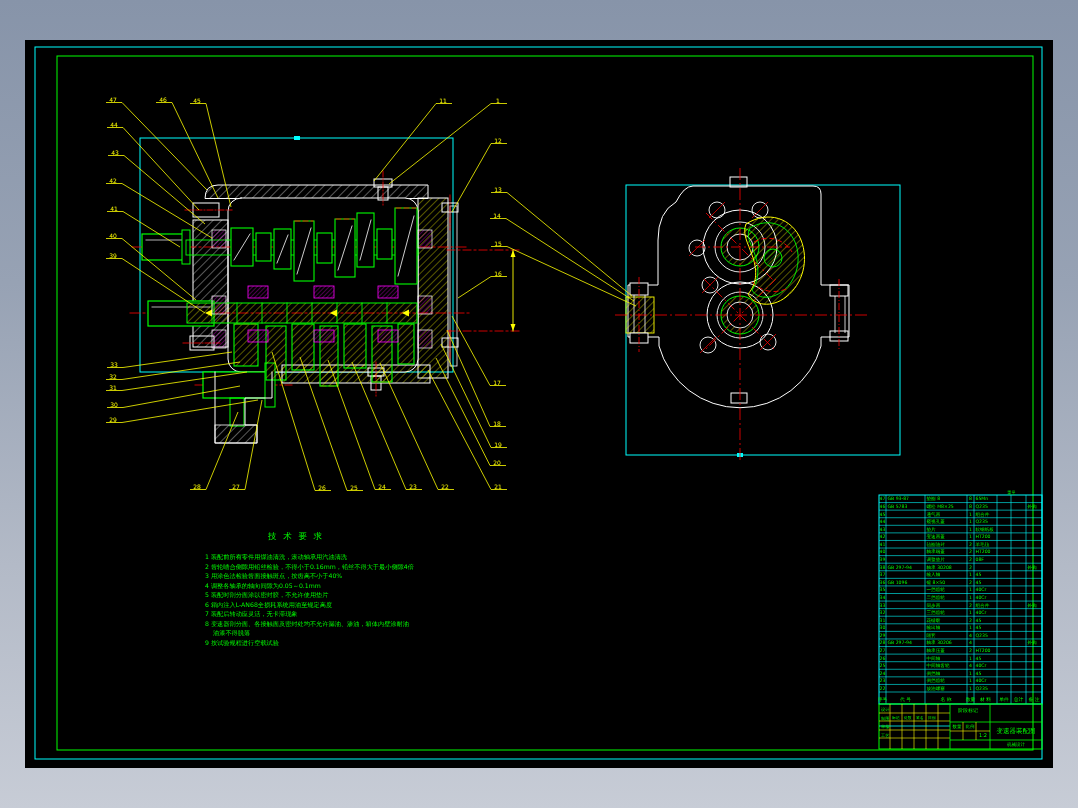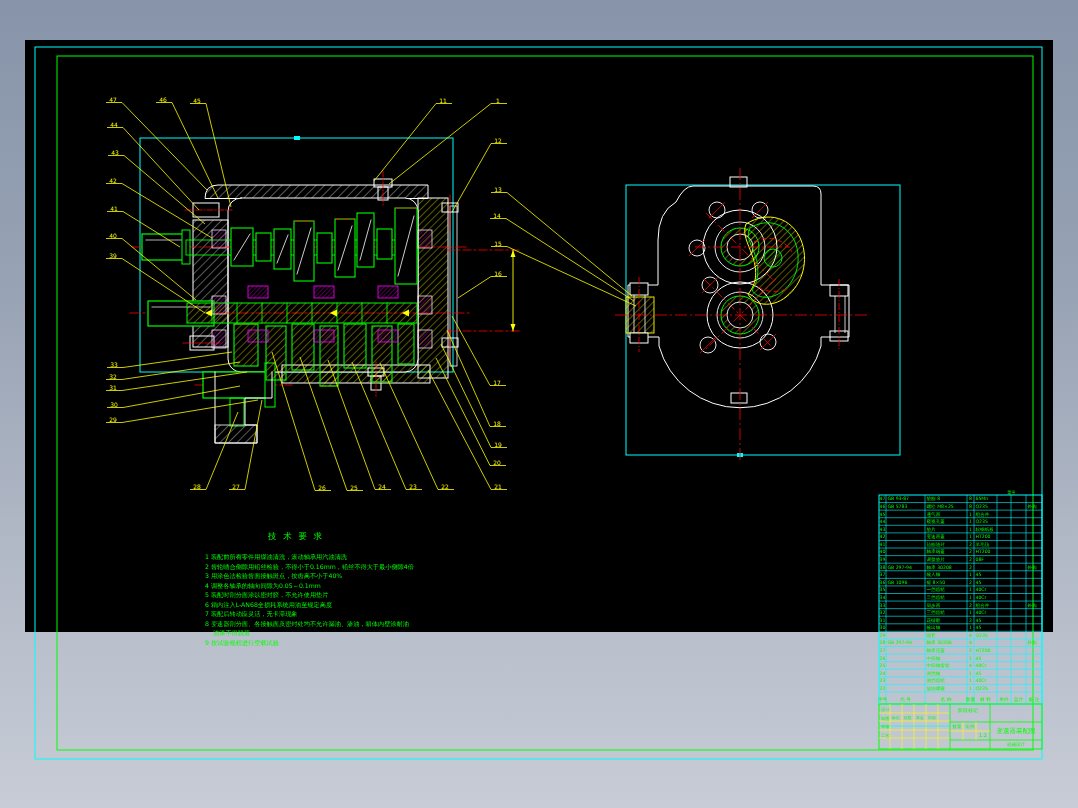--- a/index.html
+++ b/index.html
@@ -1,19 +1,19 @@
 <!DOCTYPE html>
 <html><head>
 <meta charset="utf-8">
 <style>
   html,body{margin:0;padding:0;width:1078px;height:808px;overflow:hidden;
     font-family:"DejaVu Sans","Liberation Sans",sans-serif;}
   #desktop{position:absolute;inset:0;
     background:linear-gradient(180deg,#8794a9 0%,#97a2b4 35%,#b3bac7 70%,#c7ccd6 100%);}
-  #canvas{position:absolute;left:25px;top:40px;width:1028px;height:592px;background:#000;}
+  #canvas{position:absolute;left:25px;top:40px;width:1028px;height:728px;background:#000;}
   svg{position:absolute;left:0;top:0;}
   text{user-select:none;}
 </style>
 </head>
 <body>
 <div id="desktop">
 <div id="canvas">
 
 <svg id="drw" width="1028" height="728" viewBox="25 40 1028 728">
   <defs>

